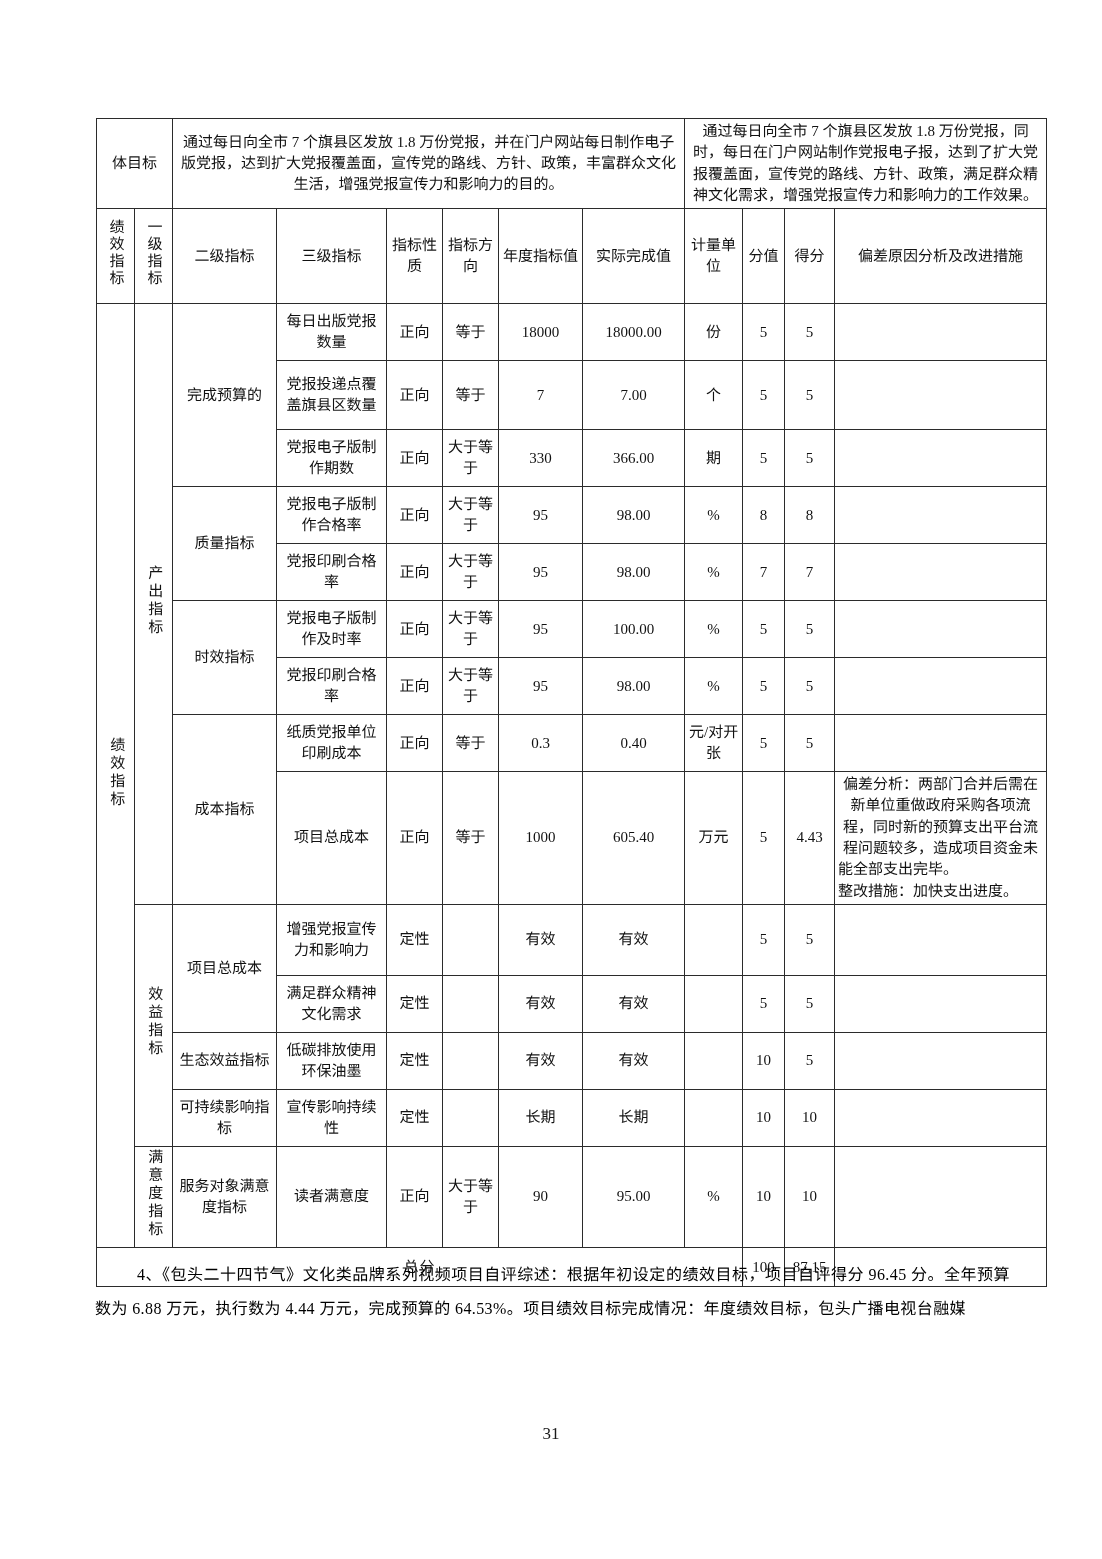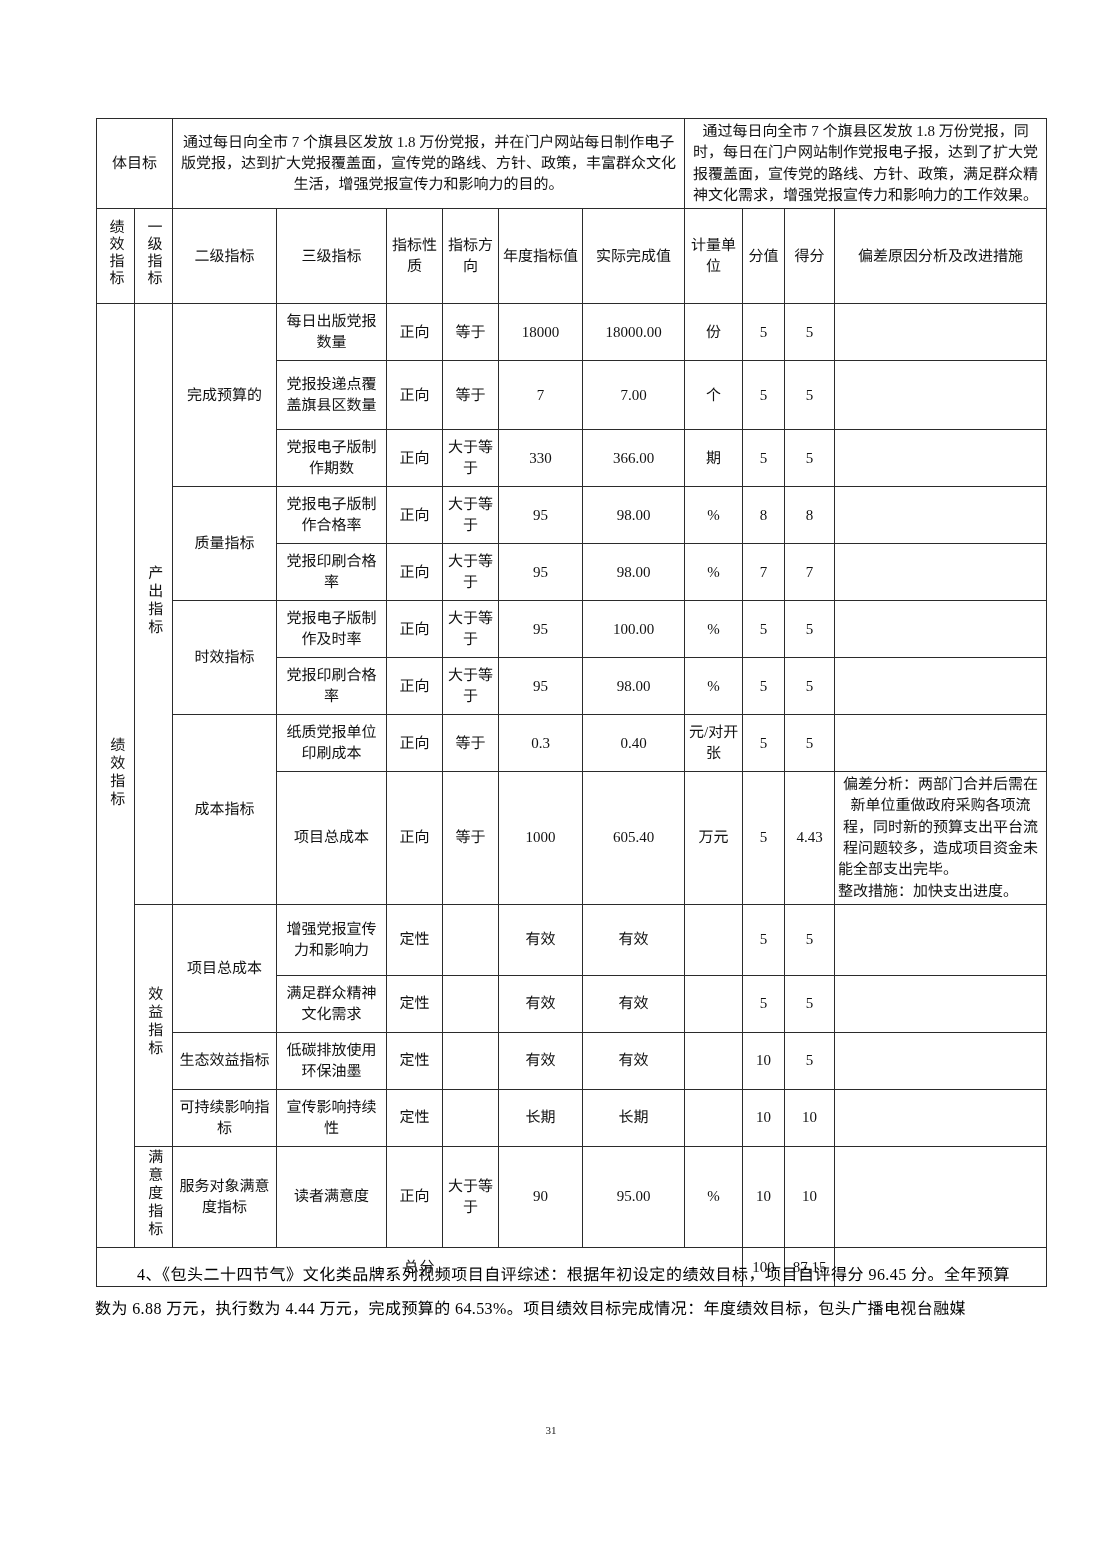--- a/index.html
+++ b/index.html
@@ -96,21 +96,21 @@
     letter-spacing: 0.4px;
     text-indent: 42px;
     color: #000000;
   }
   .pageno {
     position: absolute;
     top: 1424px;
     left: 0;
     width: 1102px;
     text-align: center;
-    font-size: 11px;
+    font-size: 17px;
     color: #1a1a1a;
     font-family: "Liberation Serif", "DejaVu Serif", serif;
   }
 </style>
 </head>
 <body>
 
 <div class="page">
 
   <div class="tbl-wrap">

